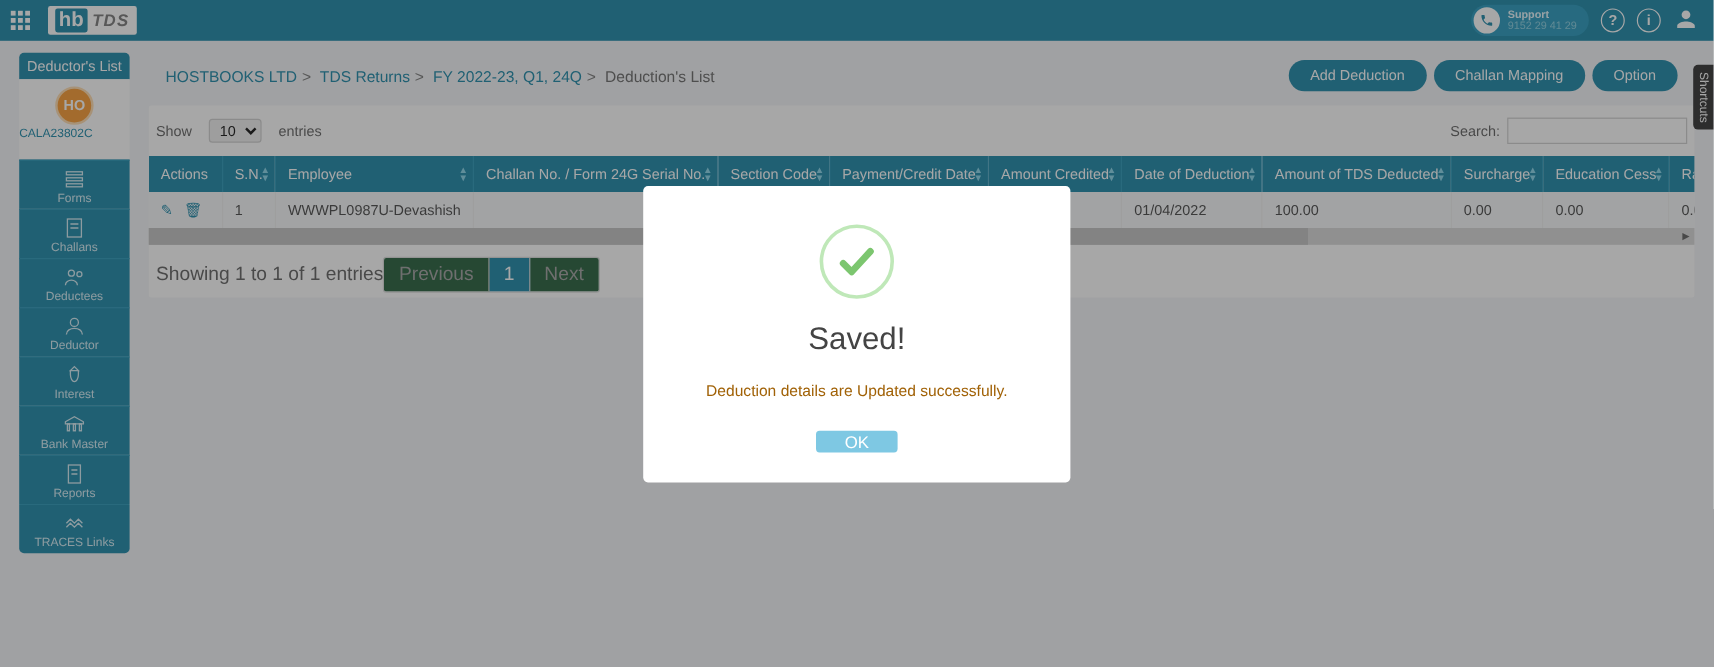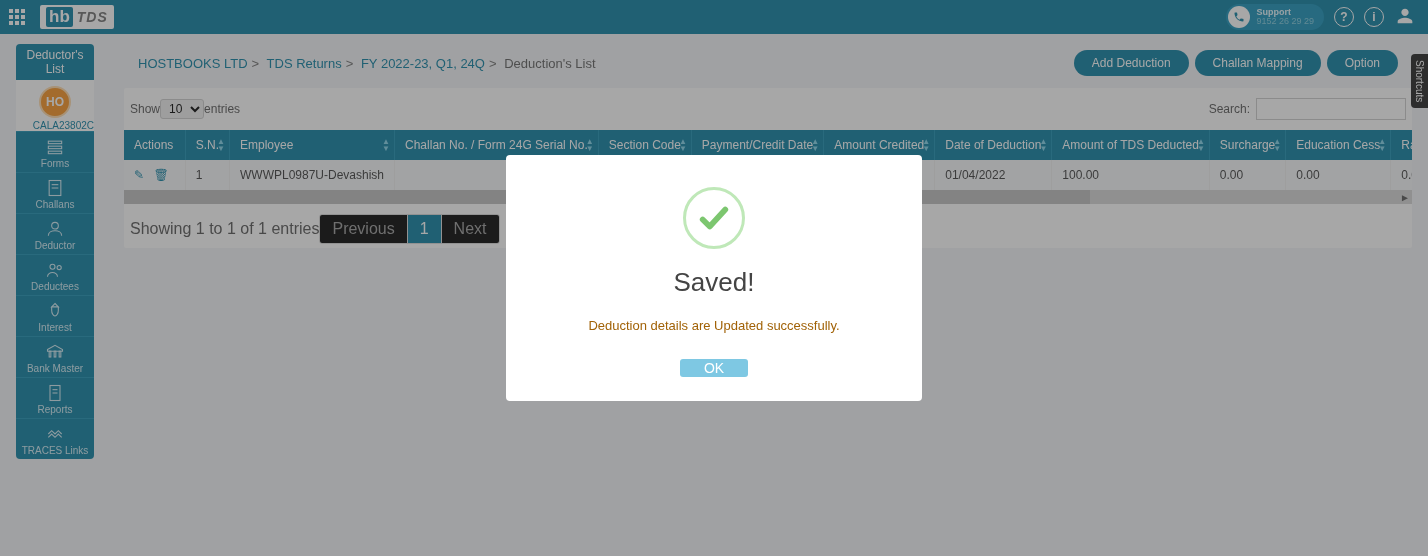--- a/index.html
+++ b/index.html
@@ -20,66 +20,66 @@
   .support-txt { line-height:1; }
   .support-txt .lbl { font-size:9px; color:#e3f5fb; font-weight:600;}
   .support-txt .num { font-size:9px; color:#7fc9dd; }
   .icon-circle { width:20px; height:20px; border:1.6px solid #fff; border-radius:50%; display:flex; align-items:center; justify-content:center; font-size:12px; font-weight:bold; cursor:pointer;}
   .user-ic svg{ width:22px; height:22px; fill:#fff; }
 
   
   .shortcuts { position:absolute; right:0; top:54px; background:#222; color:#fff; font-size:10px; padding:6px 3px; writing-mode:vertical-rl; border-radius:4px 0 0 4px; cursor:pointer; z-index:5;}
 
   
-  .sidebar { position:absolute; left:16px; top:44px; width:78px; }
+  .sidebar { position:absolute; left:16px; top:44px; width:92px; }
   .side-hdr { background:#0a7ea1; color:#fff; text-align:center; font-size:12px; padding:4px 0; border-radius:4px 4px 0 0;}
-  .profile-card { background:#fff; text-align:right; padding:6px 0 0; }
+  .profile-card { background:#fff; text-align:left; padding:6px 0 16px; }
   .avatar { width:32px; height:32px; background:#f79321; border-radius:50%; margin:0 auto 2px; color:#fff; font-size:12px; display:flex; align-items:center; justify-content:center; font-weight:600; border:2px solid #ffd9a8;}
   .prof-id { font-size:10px; color:#0a7ea1; }
   .side-item { background:#0a7ea1; color:#cfeaf2; text-align:center; font-size:10px; padding:5px 0 3px; border-top:1px solid #1a90b3; cursor:pointer;}
   .side-item svg{ width:20px; height:20px; stroke:#cfeaf2; fill:none; stroke-width:1.3; margin:0 auto 1px; display:block;}
   .side-item.last{ border-radius:0 0 4px 4px;}
 
   
   .main { position:absolute; left:124px; top:44px; right:16px; }
   .crumb-row { display:flex; align-items:center; justify-content:space-between; padding:6px 14px 12px; }
   .crumbs { font-size:13px; color:#0a7ea1; }
   .crumbs .sep{ color:#6e6e6e; margin:0 4px;}
   .crumbs .cur{ color:#5e5e5e;}
   .btn-row{ display:flex; gap:6px;}
   .btn{ background:#0a7ea1; color:#fff; border:none; border-radius:16px; padding:6px 18px; font-size:12px; cursor:pointer;}
   .table-wrap{ background:#fff; border-radius:2px; padding:0; }
   .tbl-top{ display:flex; justify-content:space-between; padding:10px 6px; font-size:12px; color:#555;}
-  .tbl-top .show{ display:flex; align-items:center; gap:0;}
+  .tbl-top .show{ display:flex; align-items:center; gap:14px;}
   .tbl-top select{ border:1px solid #ccc; border-radius:3px; padding:1px 4px; font-size:12px;}
   .tbl-top .search{ display:flex; align-items:center; gap:6px;}
   .tbl-top input{ border:1px solid #ccc; padding:3px 6px; width:150px; font-size:12px;}
 
   table{ width:100%; border-collapse:collapse; font-size:12px;}
   thead tr{ background:#0a7ea1; color:#fff;}
   th{ text-align:left; padding:8px 10px; font-weight:500; position:relative; white-space:nowrap; border-right:1px solid #1a90b3;}
   th .sort{ position:absolute; right:4px; top:50%; transform:translateY(-50%); font-size:8px; line-height:7px; color:#7fd1e8;}
   tbody td{ padding:8px 10px; color:#3a3a3a; border-right:1px solid #eee; white-space:nowrap;}
   tbody tr{ background:#f6f8fa;}
   .row-h-scroll{ background:#d5d5d5; height:14px; position:relative;}
   .row-h-scroll .bar{ position:absolute; left:0; top:0; height:14px; width:75%; background:#bdbdbd;}
   .row-h-scroll .arrow{ position:absolute; top:0; width:14px; height:14px; color:#555; font-size:10px; display:flex;align-items:center;justify-content:center;}
   .row-h-scroll .arrow.l{left:0;} .row-h-scroll .arrow.r{right:0;}
   .act-ic{ color:#0a7ea1; margin-right:6px; cursor:pointer;}
 
   .tbl-bot{ display:flex; justify-content:flex-start; align-items:center; padding:10px 6px 4px; font-size:16px; color:#555;}
   .pager{ display:flex; border:1px solid #d9d9d9; border-radius:3px; overflow:hidden;}
-  .pager span{ padding:5px 12px; border-right:1px solid #d9d9d9; background:#000000; cursor:pointer;}
+  .pager span{ padding:5px 12px; border-right:1px solid #d9d9d9; background:#14532d; cursor:pointer;}
   .pager span.cur{ background:#0a7ea1; color:#fff;}
   .pager span.dis{ color:#999; cursor:default;}
   .pager span:last-child{ border-right:none;}
 
   
   .overlay{ position:absolute; inset:0; background:rgba(60,60,60,.45); display:flex; align-items:center; justify-content:center; z-index:10;}
-  .modal{ width:416px; background:#fff; border-radius:4px; padding:26px 20px 24px; text-align:center;}
+  .modal{ width:356px; background:#fff; border-radius:4px; padding:26px 20px 24px; text-align:center;}
   .check-ring{ width:62px;height:62px;border:3px solid #bfe8b8;border-radius:50%;margin:6px auto 18px;display:flex;align-items:center;justify-content:center;}
   .check-ring svg{ width:34px;height:34px;stroke:#7cc66f;stroke-width:4;fill:none;stroke-linecap:round;stroke-linejoin:round;}
   .modal h2{ font-size:26px; color:#444; font-weight:500; margin-bottom:20px;}
   .modal p{ font-size:13px; color:#a16207; margin-bottom:26px;}
   .modal button{ background:#7ec8e3; color:#fff; border:none; padding:1px 24px; border-radius:3px; font-size:14px; cursor:pointer;}
 </style>
 </head>
 <body>
 
 <div class="topbar">
@@ -104,21 +104,21 @@
   </div>
   <div class="topbar-right">
     <div class="support-pill">
       <div class="phone-circ">
         <svg viewBox="0 0 24 24" width="12" height="12" fill="#0a7ea1">
             <path d="M6.6 10.8c1.4 2.8 3.8 5.2 6.6 6.6l2.2-2.2c.3-.3.7-.4 1-.2 1.1.4 2.4.6 3.6.6.6 0 1 .4 1 1V20c0 .6-.4 1-1 1C10.6 21 3 13.4 3 4c0-.6.4-1 1-1h3.4c.6 0 1 .4 1 1 0 1.2.2 2.5.6 3.6.1.3 0 .8-.2 1L6.6 10.8z"></path>
           </svg>
       </div>
       <div class="support-txt">
         <div class="lbl">Support</div>
-        <div class="num">9152 26 29 29</div>
+        <div class="num">9152 29 41 29</div>
       </div>
     </div>
     <div class="icon-circle">?</div>
     <div class="icon-circle">i</div>
     <div class="user-ic">
       <svg viewBox="0 0 24 24">
           <path d="M12 12c2.2 0 4-1.8 4-4s-1.8-4-4-4-4 1.8-4 4 1.8 4 4 4zm0 2c-2.7 0-8 1.3-8 4v2h16v-2c0-2.7-5.3-4-8-4z"></path>
         </svg>
     </div>
   </div>
@@ -136,28 +136,28 @@
         <rect x="4" y="5" width="16" height="3"></rect>
         <rect x="4" y="11" width="16" height="3"></rect>
         <rect x="4" y="17" width="16" height="3"></rect>
       </svg><span>Forms</span></div>
   <div class="side-item"><svg viewBox="0 0 24 24">
         <rect x="5" y="3" width="14" height="18"></rect>
         <line x1="8" y1="8" x2="16" y2="8"></line>
         <line x1="8" y1="12" x2="16" y2="12"></line>
       </svg><span>Challans</span></div>
   <div class="side-item"><svg viewBox="0 0 24 24">
-        <circle cx="12" cy="8" r="4"></circle>
-        <path d="M4 20c0-4 4-6 8-6s8 2 8 6"></path>
-      </svg><span>Deductor</span></div>
-  <div class="side-item"><svg viewBox="0 0 24 24">
         <circle cx="9" cy="8" r="3"></circle>
         <circle cx="17" cy="9" r="2.5"></circle>
         <path d="M3 20c0-3 3-5 6-5s6 2 6 5"></path>
       </svg><span>Deductees</span></div>
+  <div class="side-item"><svg viewBox="0 0 24 24">
+        <circle cx="12" cy="8" r="4"></circle>
+        <path d="M4 20c0-4 4-6 8-6s8 2 8 6"></path>
+      </svg><span>Deductor</span></div>
   <div class="side-item"><svg viewBox="0 0 24 24">
         <path d="M12 3l4 4H8l4-4z"></path>
         <path d="M8 7v4c0 4 2 7 4 7s4-3 4-7V7"></path>
       </svg><span>Interest</span></div>
   <div class="side-item"><svg viewBox="0 0 24 24">
         <path d="M3 9l9-5 9 5v2H3z"></path>
         <rect x="5" y="11" width="2" height="7"></rect>
         <rect x="11" y="11" width="2" height="7"></rect>
         <rect x="17" y="11" width="2" height="7"></rect>
       </svg><span>Bank Master</span></div>

